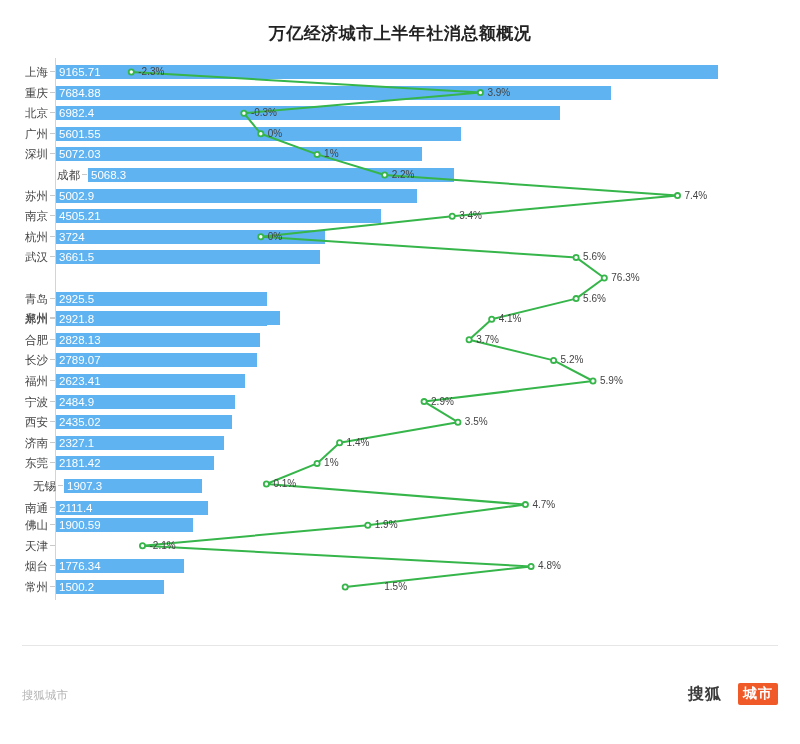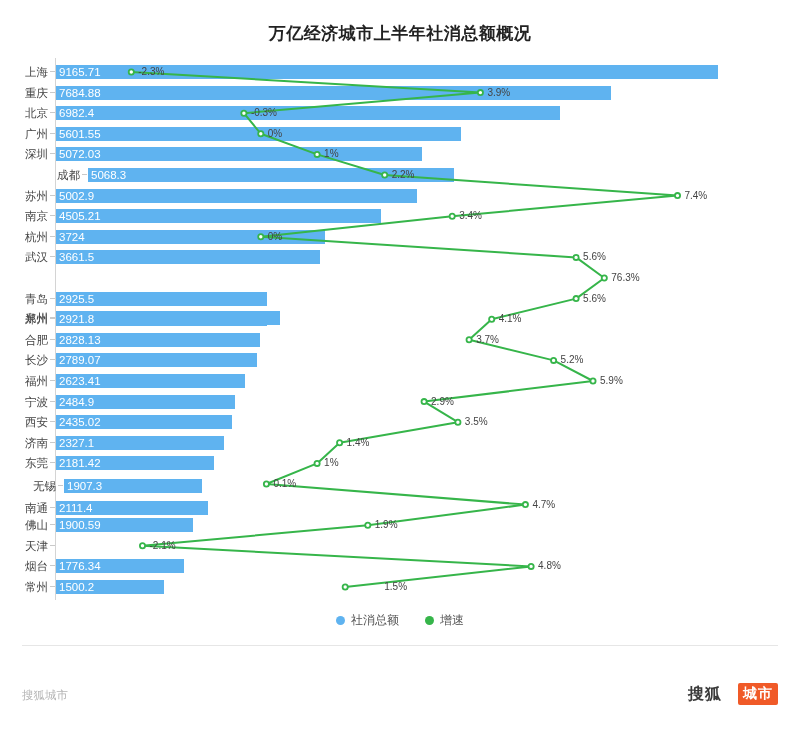--- a/index.html
+++ b/index.html
@@ -391,30 +391,20 @@
         <div class="pct-label" style="left: 324.087px; top: 399.4px;">1%</div>
         <div class="pct-label" style="left: 273.408px; top: 420px;">0.1%</div>
         <div class="pct-label" style="left: 532.437px; top: 440.6px;">4.7%</div>
         <div class="pct-label" style="left: 374.767px; top: 461.2px;">1.9%</div>
         <div class="pct-label" style="left: 149.524px; top: 481.8px;">-2.1%</div>
         <div class="pct-label" style="left: 538.068px; top: 502.4px;">4.8%</div>
         <div class="pct-label" style="left: 352.243px; top: 523px; margin-left: 32px;">1.5%</div>
       </div>
   </div>
 
-  <div class="legend">
-    <div class="legend-item">
-      <span class="legend-dot" id="legend-dot-0" style="background: rgb(95, 179, 240);"></span>
-      <span>社消总额</span>
-    </div>
-    <div class="legend-item">
-      <span class="legend-dot" id="legend-dot-1" style="background: rgb(54, 181, 74);"></span>
-      <span>增速</span>
-    </div>
-  </div>
 
   <div class="footer-rule"></div>
   <div class="brand-left">搜狐城市</div>
   <div class="brand-right">
     <span class="brand-sohu">搜狐</span>
     <span class="brand-city">城市</span>
   </div>
 
   <div class="bottom-bar"></div>
 </div>

